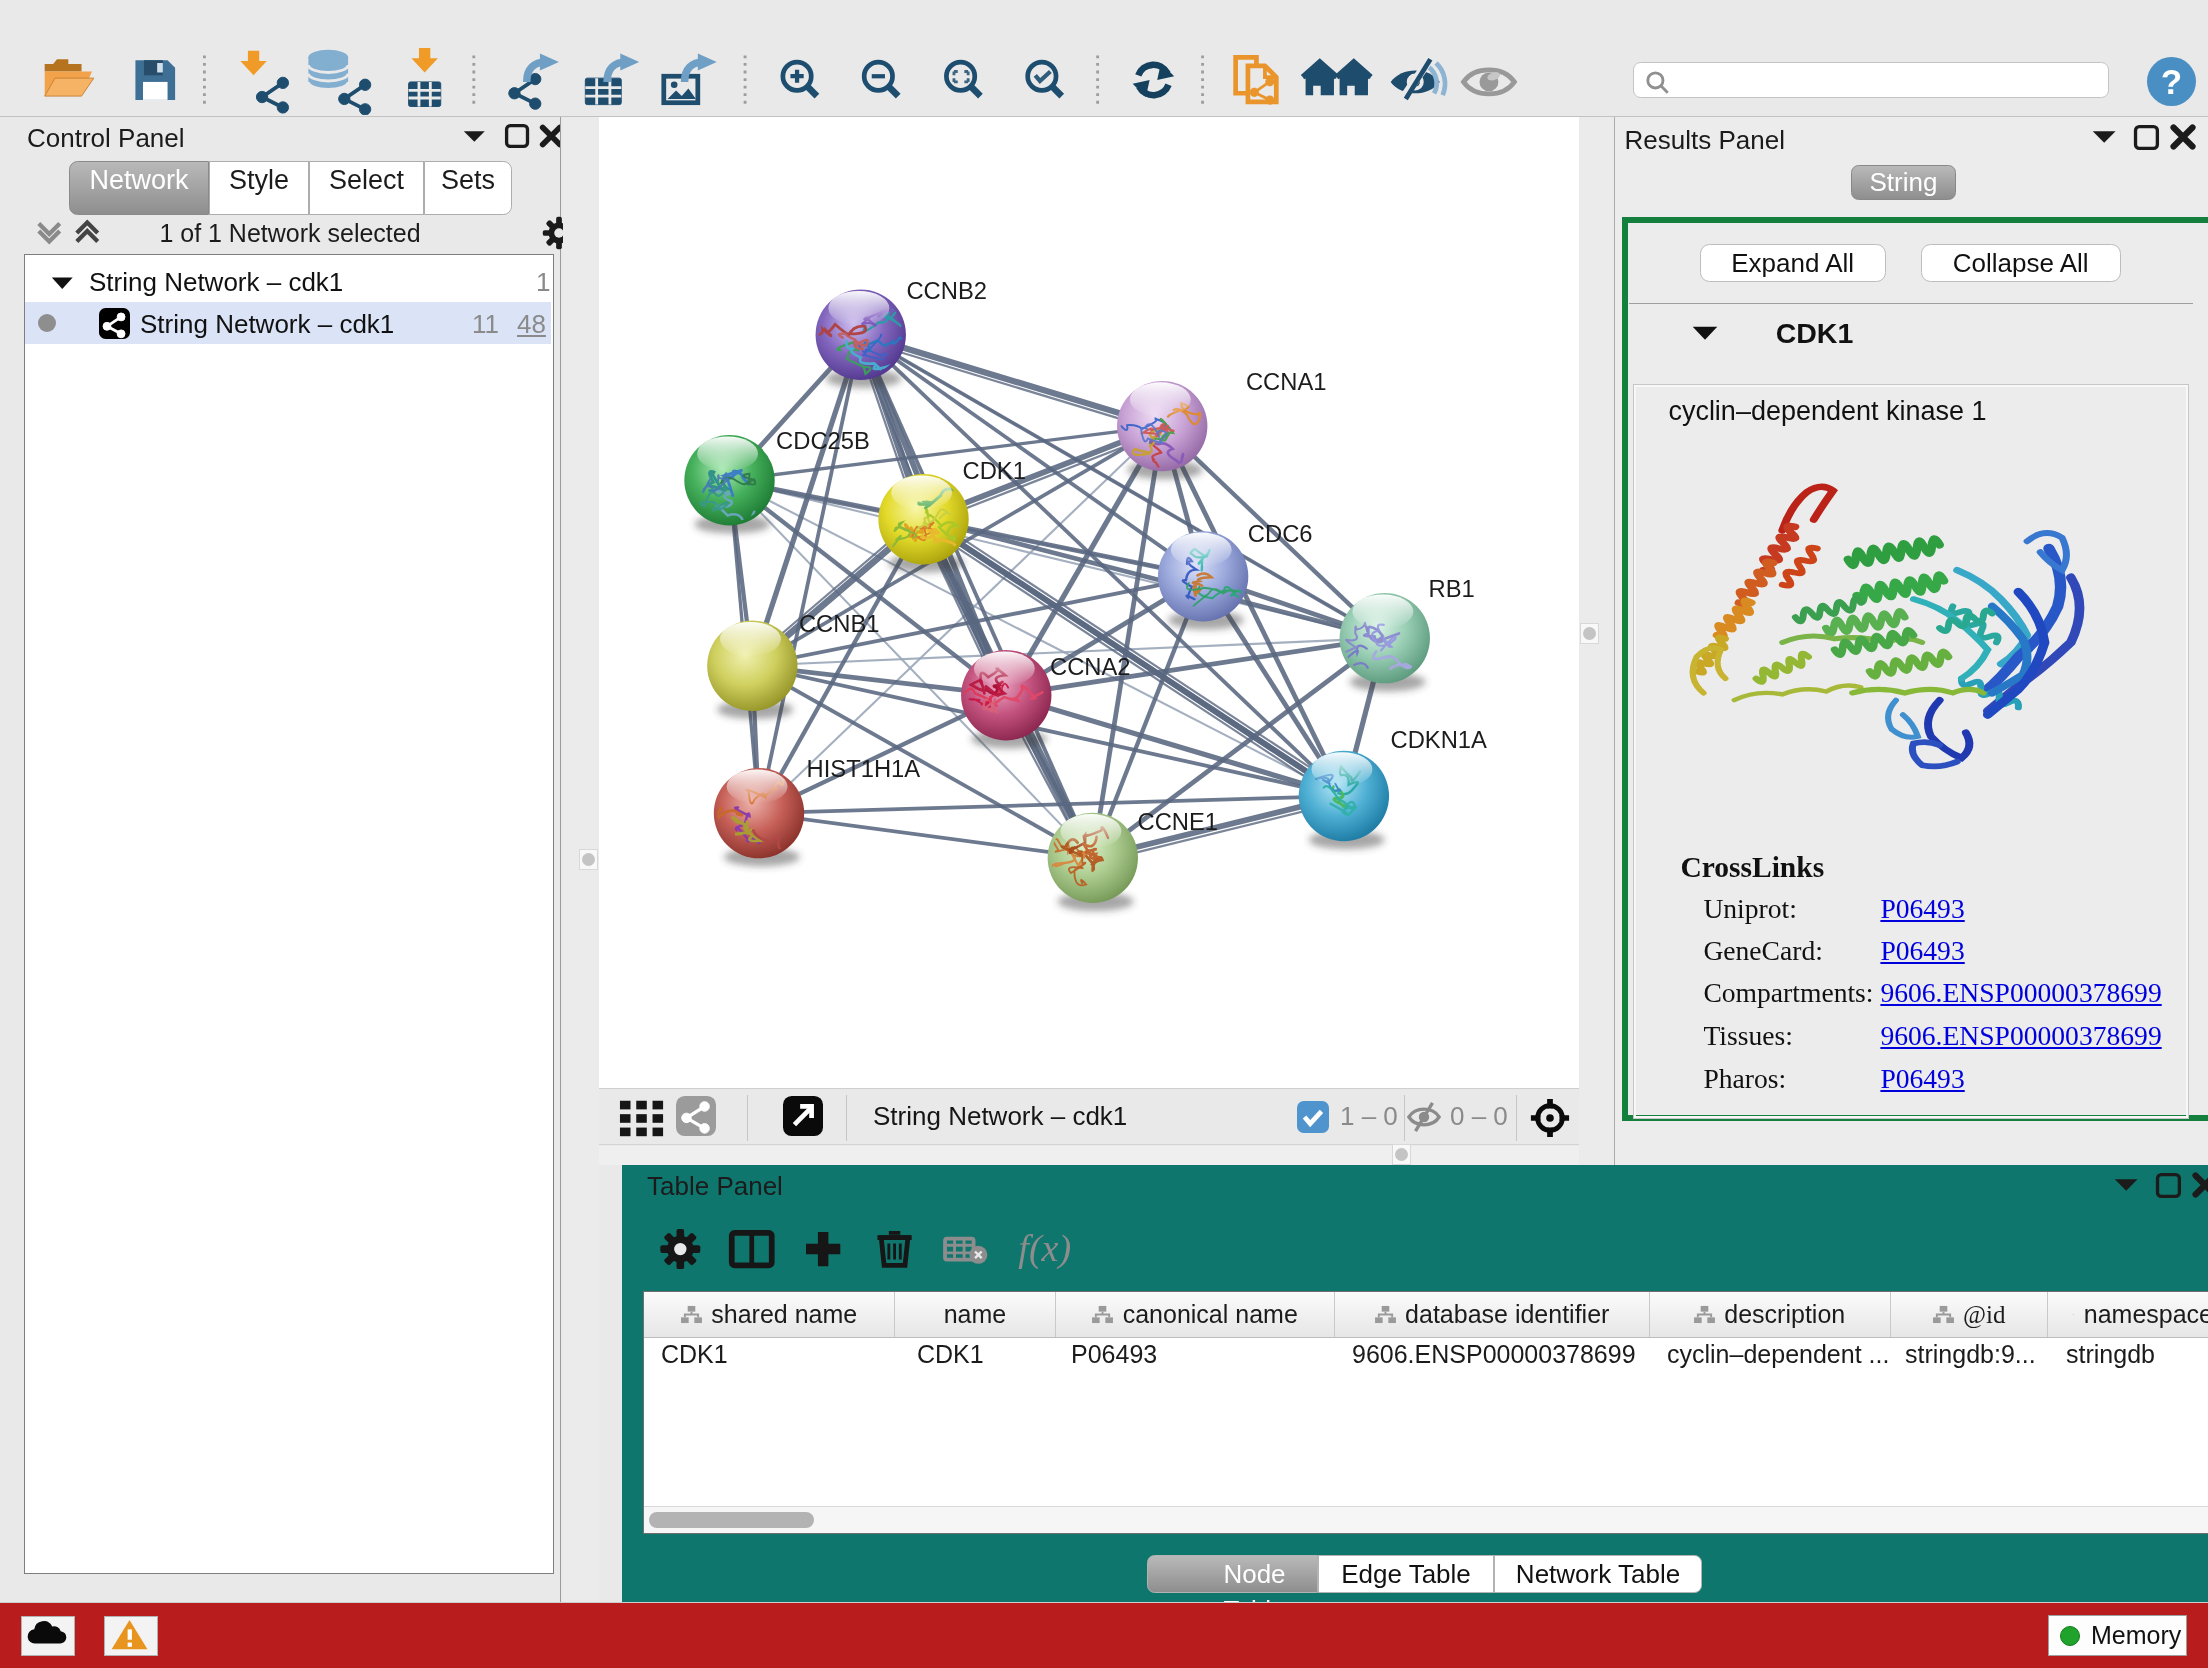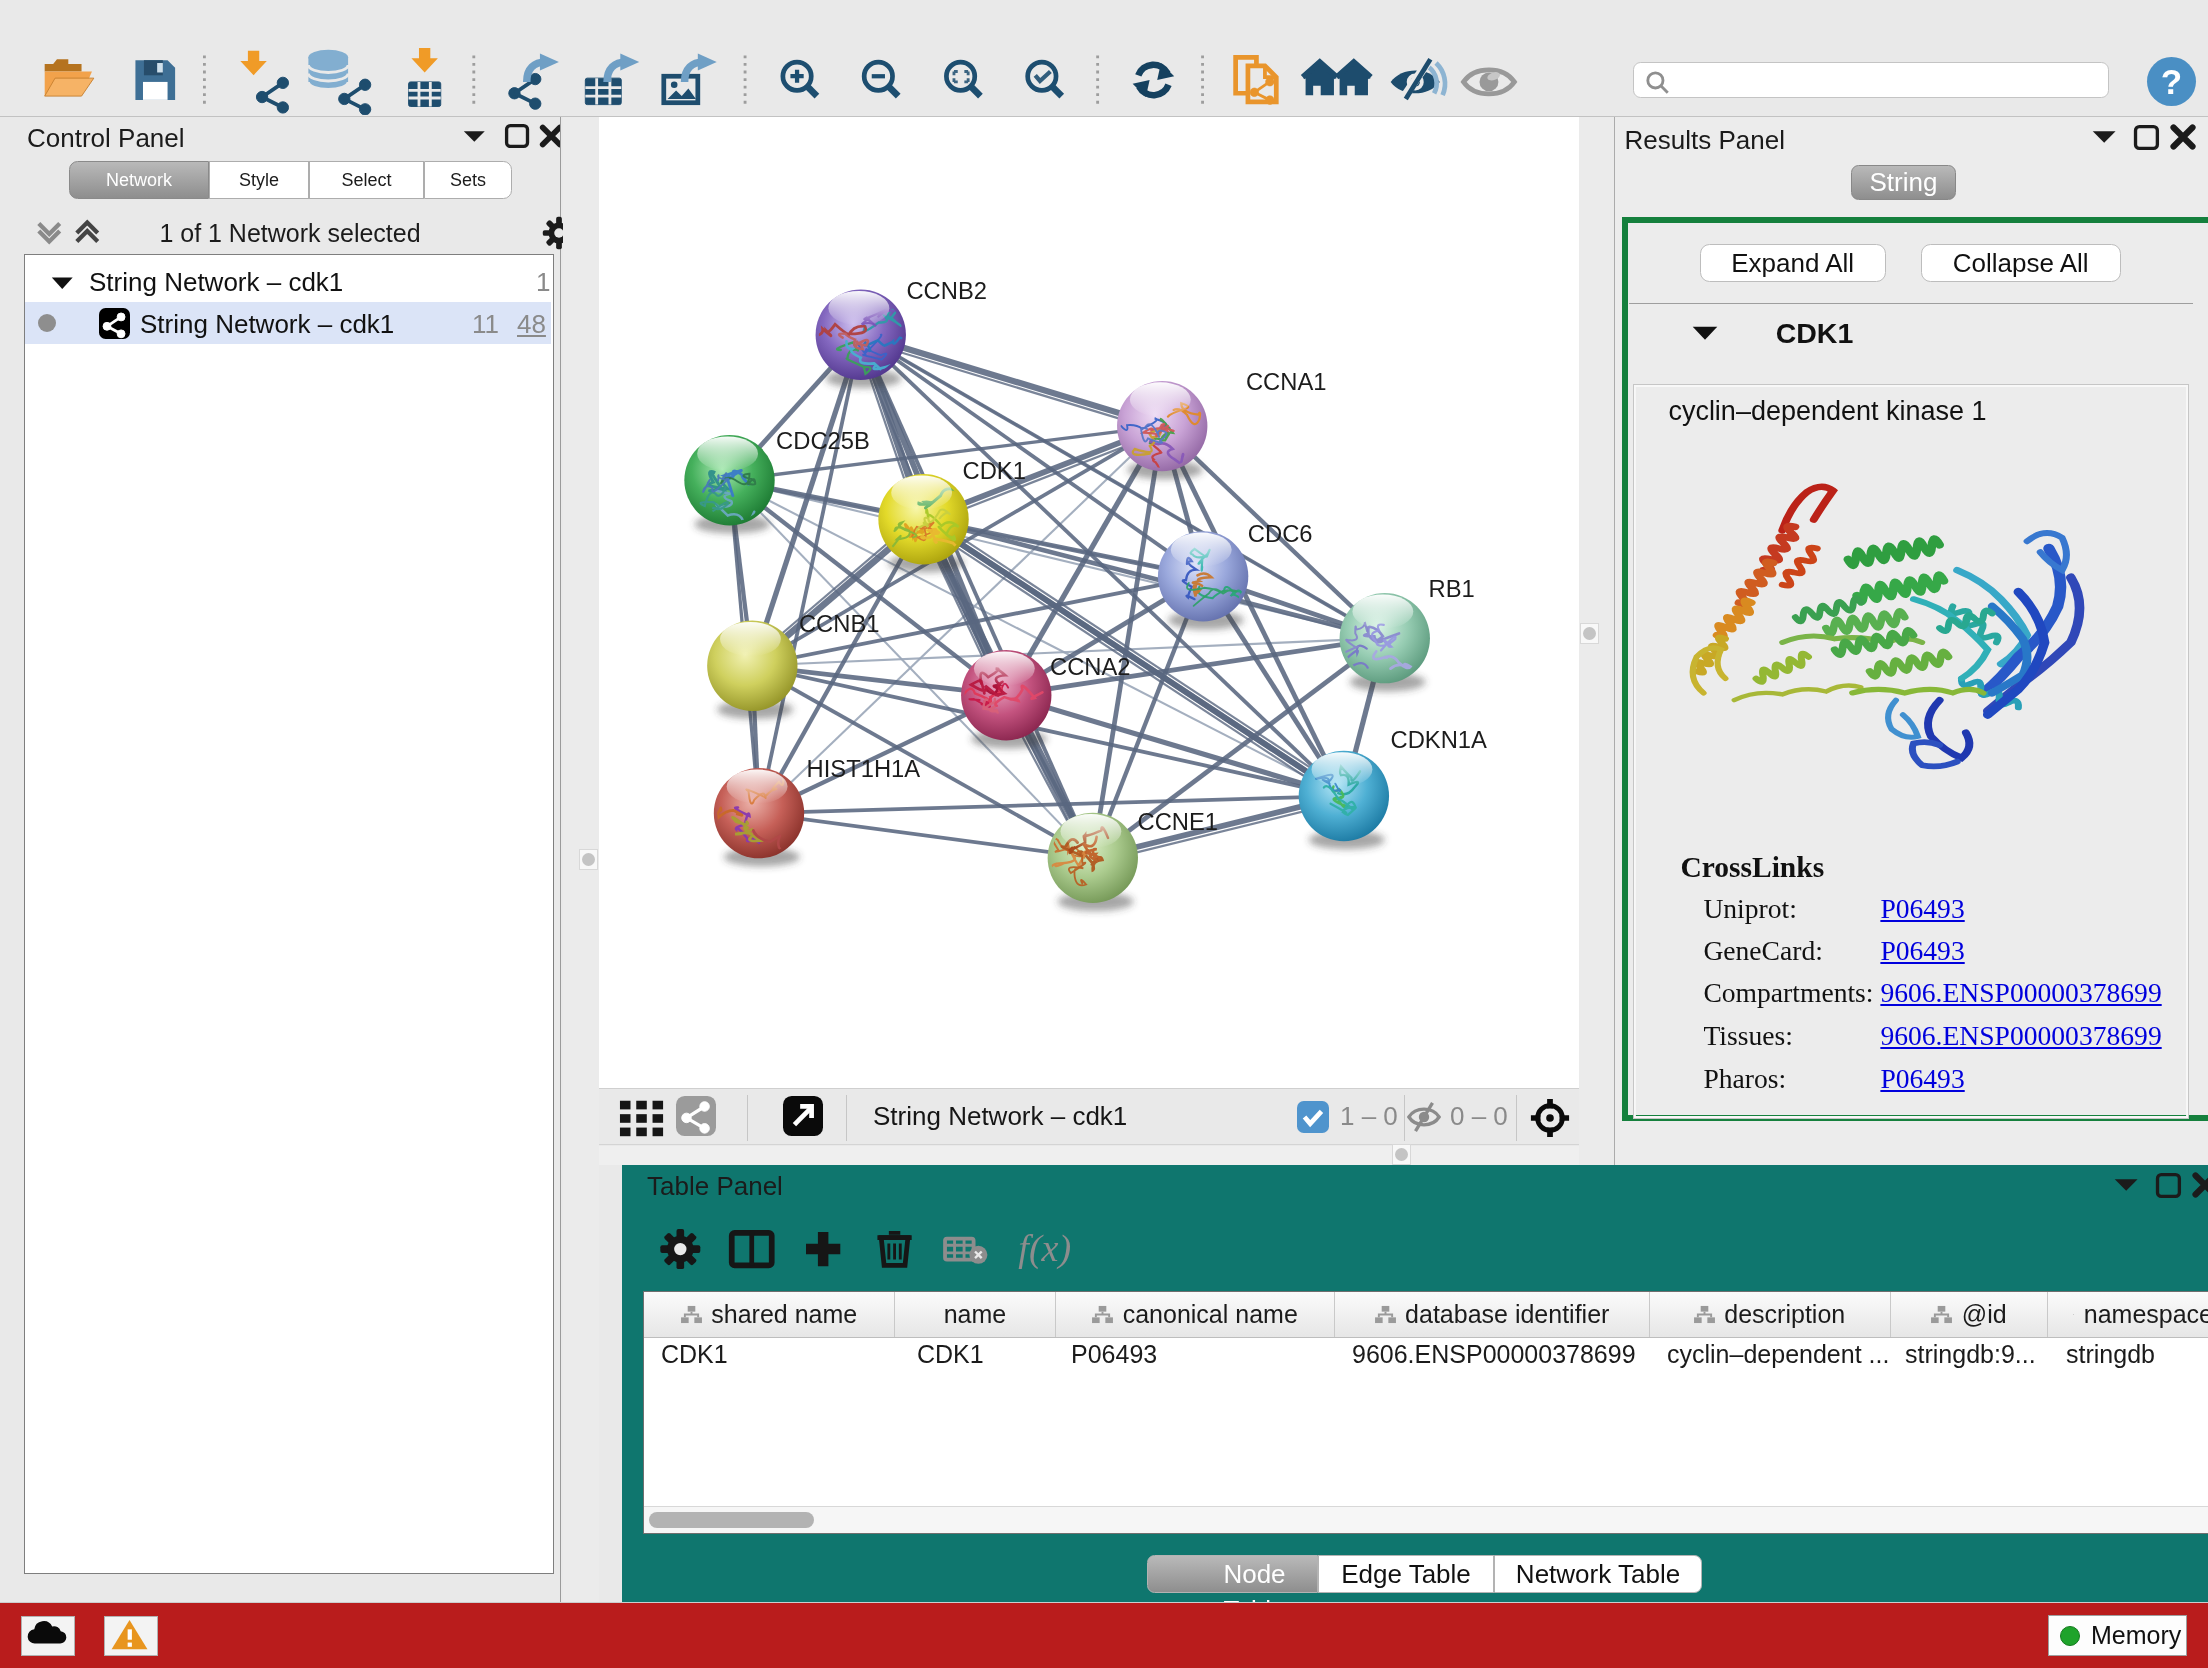--- a/index.html
+++ b/index.html
@@ -10,21 +10,21 @@
 #titlebar { left:0; top:0; width:2208px; height:44px; background:linear-gradient(#f2f2f2,#dedede); border-bottom:1.9px solid #bdbdbd; }
 .tl { position:absolute; top:12.4px; width:19px; height:19px; border-radius:50%; background:#b6b6b6; border:1px solid #9e9e9e; }
 #title { position:absolute; top:6.7px; left:0; width:2208px; text-align:center; font-size:26px; color:#3c3c3c; }
 
 #toolbar { left:0; top:46px; width:2208px; height:71px; background:#e9e9e9; border-bottom:1.9px solid #c2c2c2; }
 #searchbox { position:absolute; left:1633px; top:16px; width:476px; height:36px; background:#fff; border:1.9px solid #c4c4c4; border-radius:7.6px; }
 #searchbox svg { position:absolute; left:9.5px; top:5.7px; }
 
 #cpanel { left:0; top:117px; width:561px; height:1485px; background:#e9e9e9; border-right:1.9px solid #9b9b9b; }
 #cpanel .phead { position:absolute; left:27px; top:5.7px; font-size:26px; color:#1b1b1b; }
-.tab { position:absolute; top:44px; height:38px; border:1px solid #adadad; background:#fff; color:#1b1b1b; font-size:18px; text-align:center; line-height:36px; }
+.tab { position:absolute; top:44px; height:54px; border:1px solid #adadad; background:#fff; color:#1b1b1b; font-size:27px; text-align:center; line-height:36px; }
 .tabsel { background:linear-gradient(#b9b9b9,#8e8e8e); color:#fff; border-color:#8a8a8a; }
 #selbar { position:absolute; left:24px; top:93px; width:530px; height:44px; font-size:25px; color:#1b1b1b; }
 #treebox { position:absolute; left:24px; top:137px; width:530px; height:1320px; background:#fff; border:1.9px solid #7e7e7e; }
 .trow { position:absolute; left:0; width:526px; height:42px; font-size:26px; color:#111; }
 #trow2 { background:#dbe4f7; }
 .gray { color:#8a8a8a; }
 
 #ldiv { left:563px; top:117px; width:36px; height:1485px; background:#ebebeb; }
 #rdiv { left:1579px; top:117px; width:35px; height:1048px; background:#ebebeb; }
 .handle { position:absolute; width:19px; height:21px; background:#f8f8f8; border:1px solid #d8d8d8; }
@@ -851,21 +851,21 @@
                 <path d="M210,260 Q218,275 219,258 Q220,241 228,256 Q236,271 237,254 Q238,237 246,252 Q254,267 255,250 Q256,233 264,248 Q272,263 273,246 Q274,229 282,244 Q290,259 291,242 Q292,225 300,240" stroke="#48a848" stroke-width="9" fill="none" stroke-linecap="round" stroke-opacity="1.0"></path>
 <path d="M250,290 Q258,305 259,288 Q260,271 268,286 Q276,301 277,284 Q278,267 286,282 Q294,297 295,280 Q296,263 304,278 Q312,293 313,276 Q314,259 322,274 Q330,289 331,272 Q332,255 340,270" stroke="#66b040" stroke-width="9" fill="none" stroke-linecap="round" stroke-opacity="1.0"></path>
 <path d="M165,215 Q173,228 174,212 Q175,197 184,210 Q192,223 193,208 Q194,192 202,205 Q211,218 212,202 Q213,187 221,200 Q230,213 231,198 Q232,182 240,195" stroke="#3aa050" stroke-width="8" fill="none" stroke-linecap="round" stroke-opacity="1.0"></path>
 <path d="M300,190 Q330,200 350,220 Q370,240 385,260 Q375,285 355,300" stroke="#30b0b8" stroke-width="8" fill="none" stroke-linecap="round" stroke-opacity="1.0"></path>
 <path d="M230,320 Q260,310 290,320 Q320,310 345,320 Q365,310 380,320" stroke="#88b838" stroke-width="7" fill="none" stroke-linecap="round" stroke-opacity="1.0"></path>
 <path d="M390,200 Q410,220 425,245 Q435,270 425,295 Q405,310 390,320" stroke="#2878c8" stroke-width="10" fill="none" stroke-linecap="round" stroke-opacity="1.0"></path>
 <path d="M420,180 Q445,210 450,250 Q440,290 420,315 Q400,335 385,350" stroke="#2048c0" stroke-width="11" fill="none" stroke-linecap="round" stroke-opacity="1.0"></path>
 <path d="M330,230 Q339,240 340,227 Q341,213 350,223 Q359,234 360,220 Q361,206 370,217 Q379,227 380,213 Q381,200 390,210" stroke="#28a890" stroke-width="8" fill="none" stroke-linecap="round" stroke-opacity="1.0"></path>
               </g>
             </svg>description</div>
-        <div class="th" style="left:1247px; width:157px;"><svg width="21" height="19" viewBox="0 0 22 20">
+        <div class="th" style="left:1247px; width:157px;font-family:Liberation Serif, serif;"><svg width="21" height="19" viewBox="0 0 22 20">
               <g fill="#9a9a9a">
                 <rect x="7" y="1" width="8" height="6"></rect>
                 <rect x="0" y="13" width="8" height="6"></rect>
                 <rect x="14" y="13" width="8" height="6"></rect>
                 <path d="M11,7 v3 M4,13 v-3 h14 v3" stroke="#9a9a9a" stroke-width="2" fill="none"></path>
                 <path d="M210,260 Q218,275 219,258 Q220,241 228,256 Q236,271 237,254 Q238,237 246,252 Q254,267 255,250 Q256,233 264,248 Q272,263 273,246 Q274,229 282,244 Q290,259 291,242 Q292,225 300,240" stroke="#48a848" stroke-width="9" fill="none" stroke-linecap="round" stroke-opacity="1.0"></path>
 <path d="M250,290 Q258,305 259,288 Q260,271 268,286 Q276,301 277,284 Q278,267 286,282 Q294,297 295,280 Q296,263 304,278 Q312,293 313,276 Q314,259 322,274 Q330,289 331,272 Q332,255 340,270" stroke="#66b040" stroke-width="9" fill="none" stroke-linecap="round" stroke-opacity="1.0"></path>
 <path d="M165,215 Q173,228 174,212 Q175,197 184,210 Q192,223 193,208 Q194,192 202,205 Q211,218 212,202 Q213,187 221,200 Q230,213 231,198 Q232,182 240,195" stroke="#3aa050" stroke-width="8" fill="none" stroke-linecap="round" stroke-opacity="1.0"></path>
 <path d="M300,190 Q330,200 350,220 Q370,240 385,260 Q375,285 355,300" stroke="#30b0b8" stroke-width="8" fill="none" stroke-linecap="round" stroke-opacity="1.0"></path>
 <path d="M230,320 Q260,310 290,320 Q320,310 345,320 Q365,310 380,320" stroke="#88b838" stroke-width="7" fill="none" stroke-linecap="round" stroke-opacity="1.0"></path>

